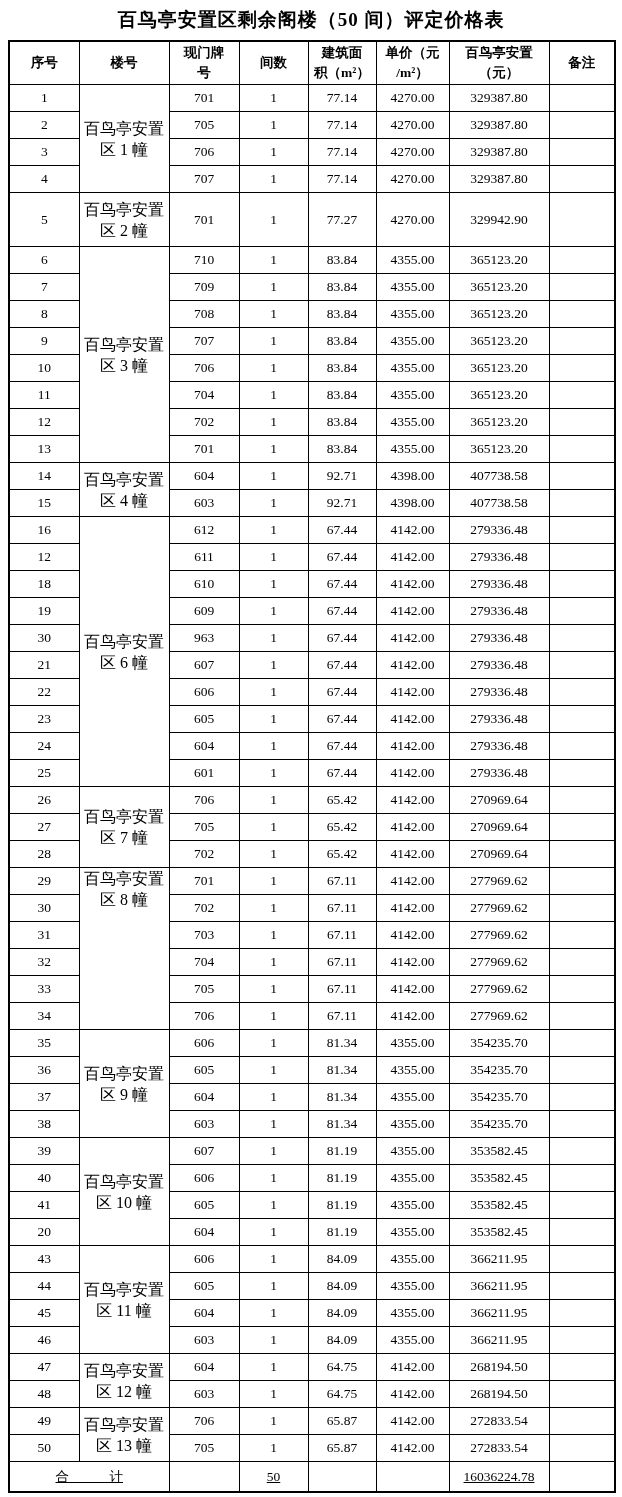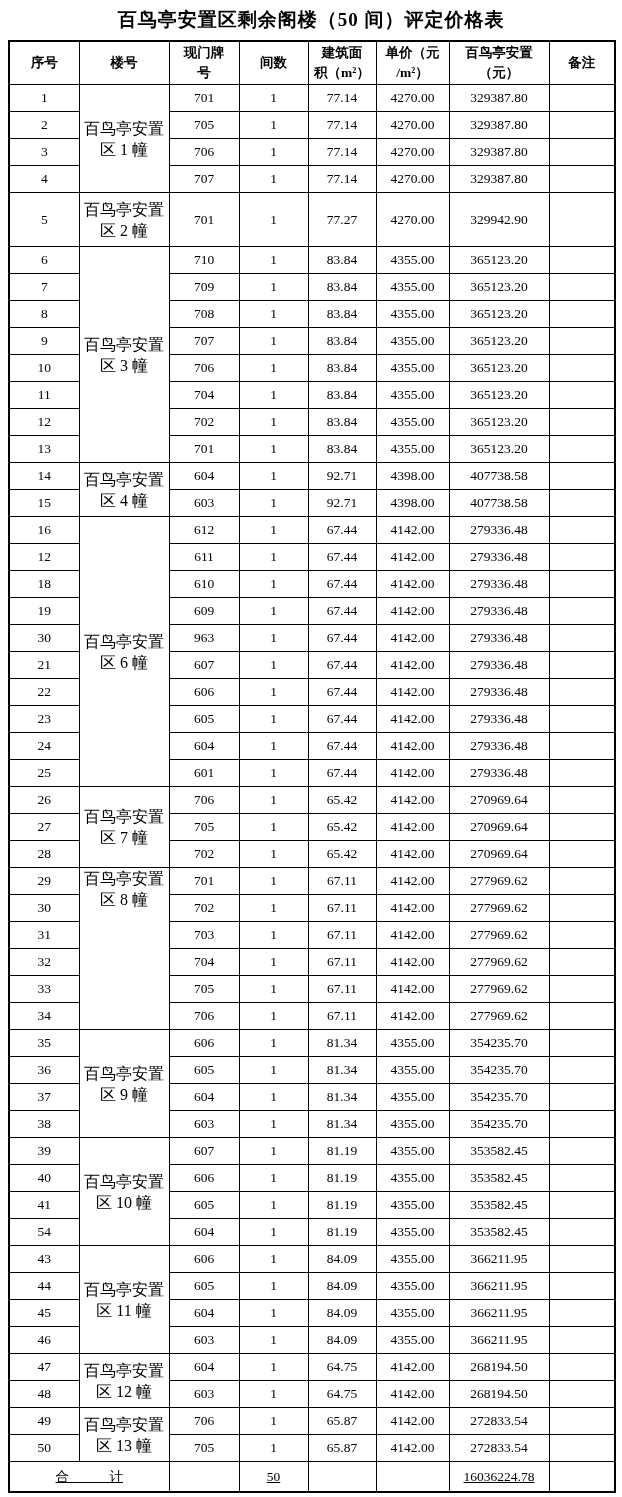--- a/index.html
+++ b/index.html
@@ -492,21 +492,21 @@
         <tr>
           <td>41</td>
           <td>605</td>
           <td>1</td>
           <td>81.19</td>
           <td>4355.00</td>
           <td>353582.45</td>
           <td></td>
         </tr>
         <tr>
-          <td>54</td>
+          <td>20</td>
           <td>604</td>
           <td>1</td>
           <td>81.19</td>
           <td>4355.00</td>
           <td>353582.45</td>
           <td></td>
         </tr>
         <tr>
           <td>43</td>
           <td class="building" rowspan="4">百鸟亭安置

